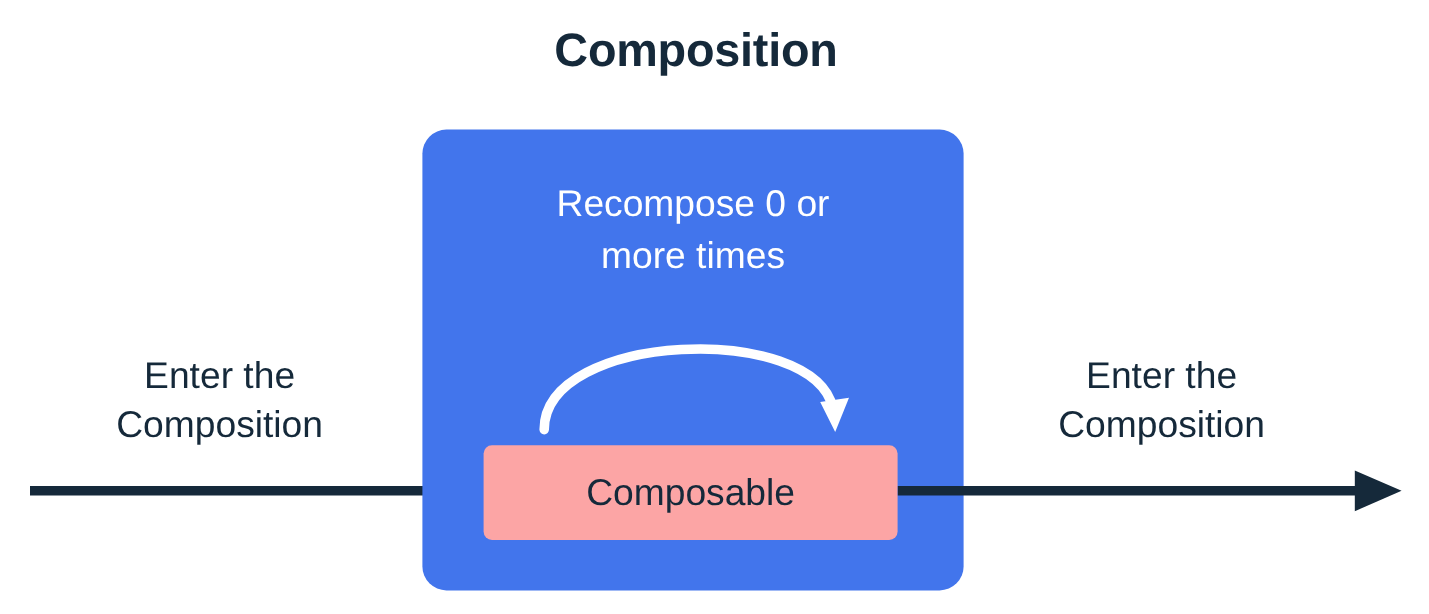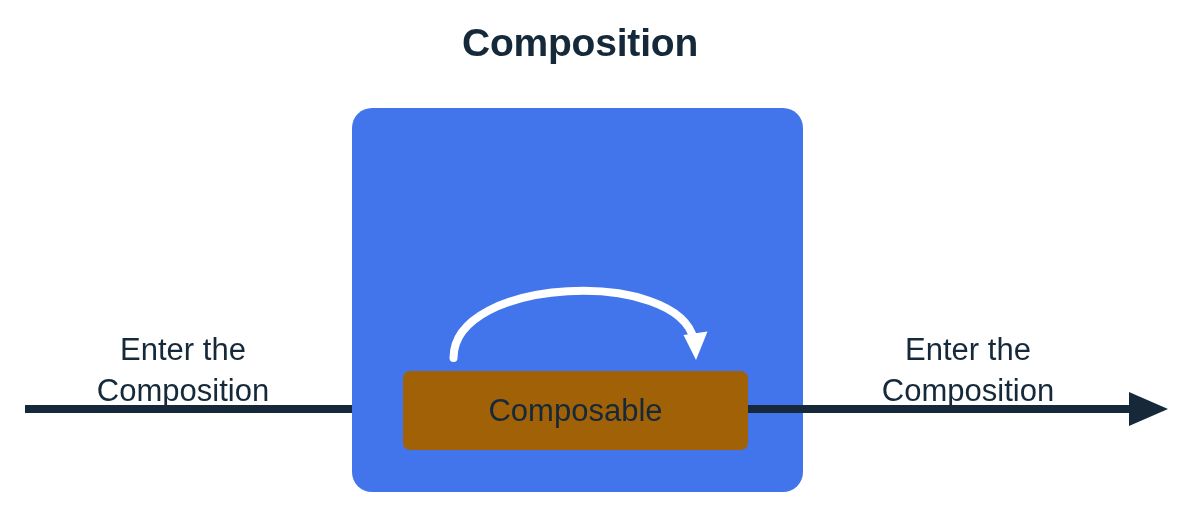--- a/index.html
+++ b/index.html
@@ -68,21 +68,21 @@
     height: 130px;
   }
 
   
   #composable-node {
     position: absolute;
     left: 403px;
     top: 371px;
     width: 345px;
     height: 79px;
-    background: #a16207;
+    background: #fca5a5;
     border-radius: 7px;
     display: flex;
     align-items: center;
     justify-content: center;
   }
   #composable-label {
     font-size: 31px;
     color: #15293a;
     line-height: 1;
     white-space: nowrap;
@@ -98,21 +98,20 @@
   #leave-flow-arrow { left: 748px; width: 421px; }
 
   
   .side-label {
     position: absolute;
     font-size: 31px;
     line-height: 41px;
     color: #15293a;
     text-align: center;
     white-space: pre-line;
-    margin-top: 37px;
   }
   #enter-label { left: 33px;  top: 292px; width: 300px; }
   #leave-label { left: 818px; top: 292px; width: 300px; }
 </style>
 </head>
 <body>
 
 <div id="canvas">
 
   <div id="diagram-title">Composition</div>
@@ -120,20 +119,22 @@
   <div id="enter-label" class="side-label">Enter the
 Composition</div>
 
   <svg id="enter-flow-arrow" class="flow-arrow" viewBox="0 0 378 40" preserveAspectRatio="none">
     <line x1="0" y1="20" x2="344" y2="20" stroke="#15293a" stroke-width="8"></line>
     <polygon points="338,3 377,20 338,37" fill="#15293a"></polygon>
   </svg>
 
   <div id="composition-region"></div>
 
+  <div id="recompose-label">Recompose 0 or
+more times</div>
 
   <svg id="recompose-arrow" viewBox="0 0 290 130">
     <path d="M 23.5 118 C 23.5 36, 248 28, 264 100" fill="none" stroke="#ffffff" stroke-width="8" stroke-linecap="round"></path>
     <polygon points="253.5,95 277.5,91.5 266,120" fill="#ffffff"></polygon>
   </svg>
 
   <div id="composable-node">
     <span id="composable-label">Composable</span>
   </div>
 

